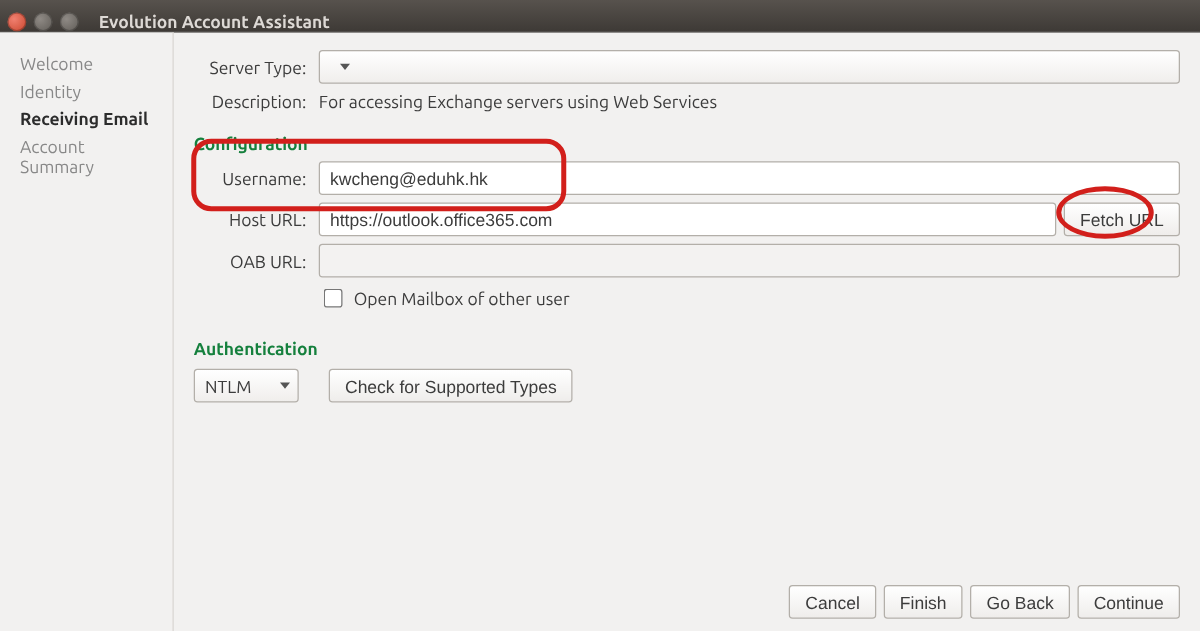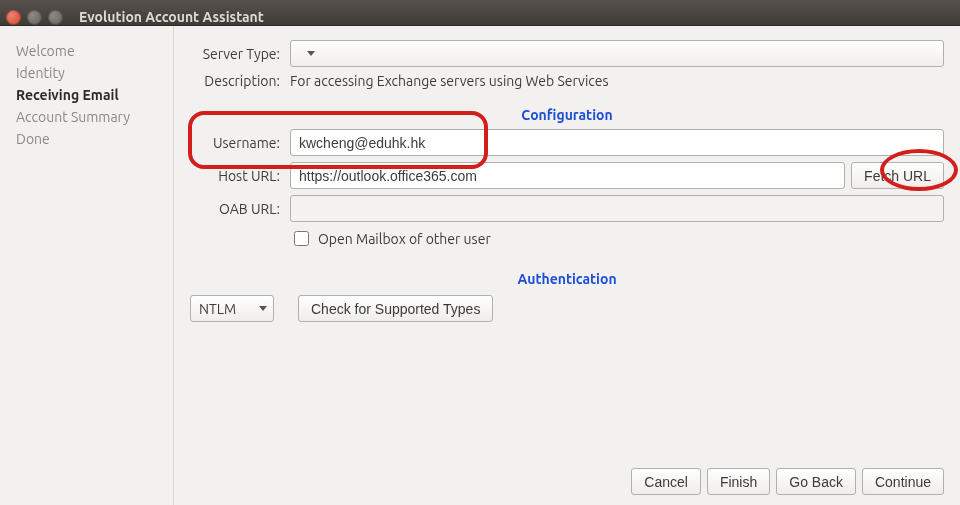--- a/index.html
+++ b/index.html
@@ -38,21 +38,21 @@
   .win-max   { background: radial-gradient(circle at 35% 35%, #8f8a85, #5e5a55); }
   .titlebar .title { margin-left: 10px; }
 
   .client {
     display: flex;
     height: calc(505px - 26px);
   }
 
   
   .sidebar {
-    width: 174px;
+    width: 139px;
     border-right: 1px solid #d9d6d2;
     padding: 14px 0;
     background: #f2f1f0;
   }
   .side-item {
     padding: 3px 16px;
     color: #888;
     font-size: 14px;
     cursor: pointer;
   }
@@ -100,23 +100,22 @@
     padding-right: 6px;
     cursor:pointer;
   }
   .chev {
     width:0;height:0;border-left:4px solid transparent;border-right:4px solid transparent;
     border-top:5px solid #555; margin-left:8px;
   }
 
   .section-title {
     font-weight: bold;
-    color: #1d4ed8;
+    color: #15803d;
     margin: 12px 0 4px 0;
-    text-align: center;
   }
 
   .btn {
     height: 27px;
     padding: 0 12px;
     border: 1px solid #b3afa9;
     border-radius: 3px;
     background: linear-gradient(#ffffff,#efedeb);
     color: #3c3c3c;
     font-size: 14px;
@@ -162,21 +161,20 @@
   <span class="win-btn win-max"></span>
   <span class="title">Evolution Account Assistant</span>
 </div>
 
 <div class="client">
   <div class="sidebar">
     <div class="side-item"><span>Welcome</span></div>
     <div class="side-item"><span>Identity</span></div>
     <div class="side-item active"><span>Receiving Email</span></div>
     <div class="side-item"><span>Account Summary</span></div>
-    <div class="side-item"><span>Done</span></div>
   </div>
 
   <div class="main">
 
     <div class="form-row">
       <div class="form-label">Server Type:</div>
       <div class="dropdown">
         <span class="chev"></span>
       </div>
     </div>

